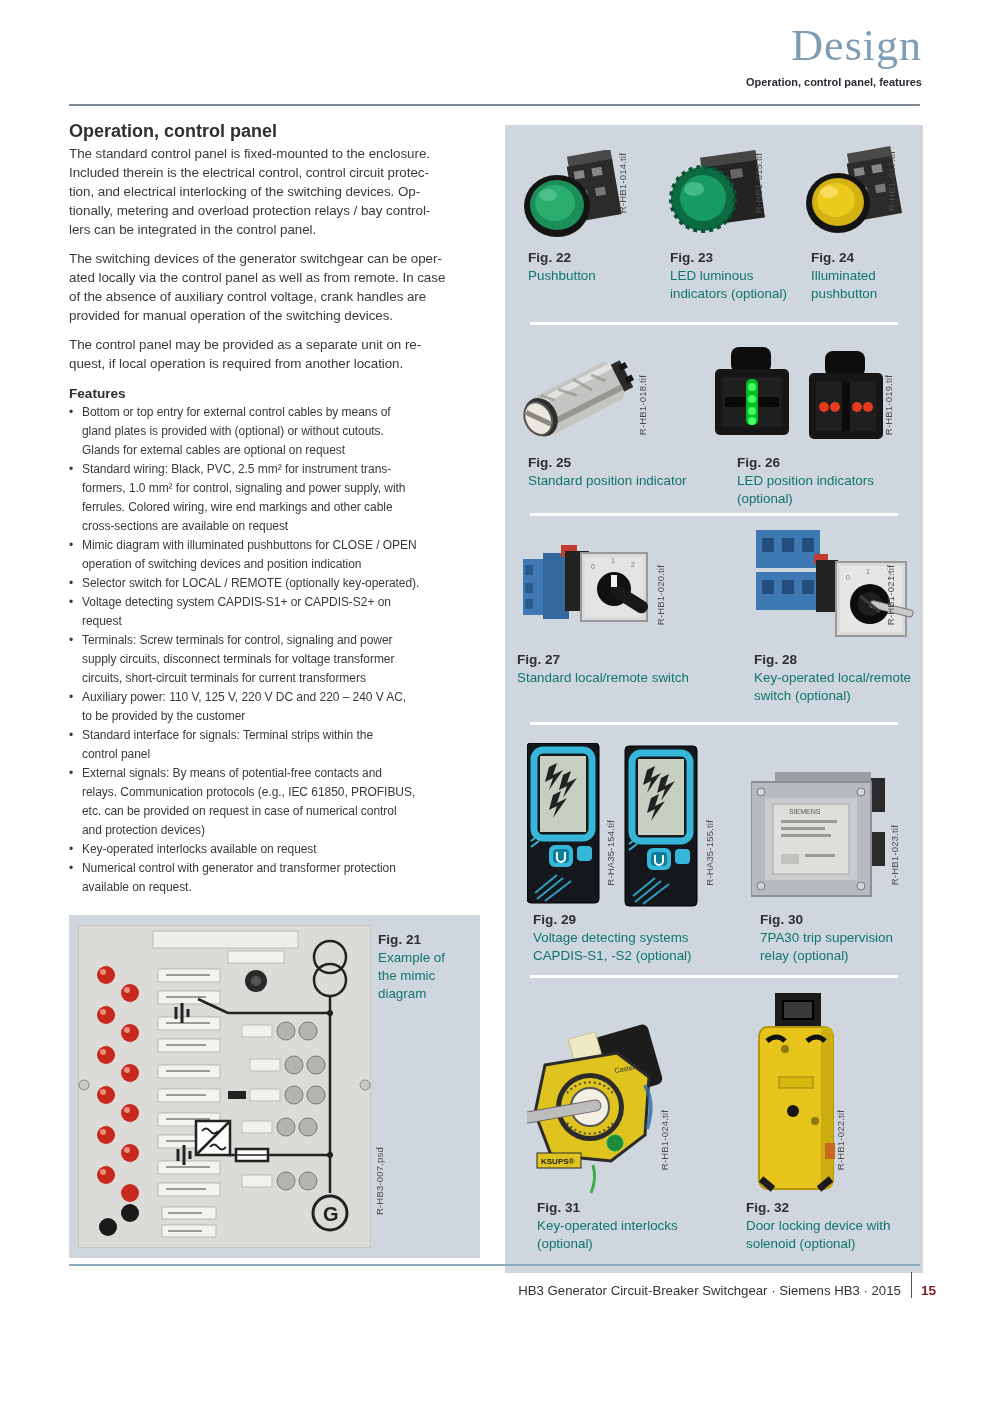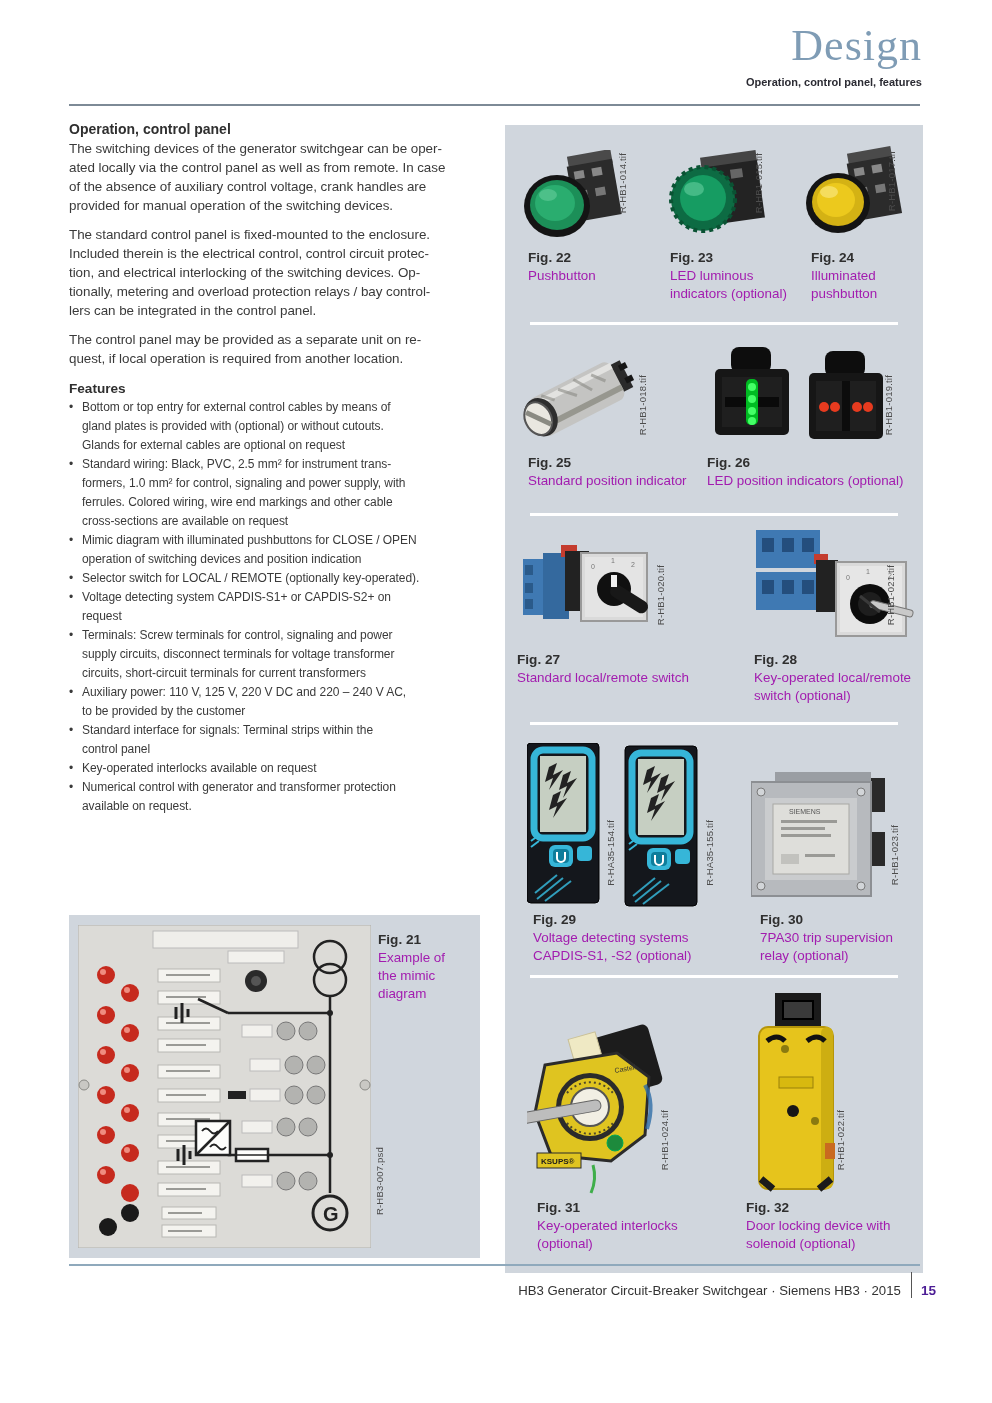--- a/index.html
+++ b/index.html
@@ -15,21 +15,21 @@
     font-family:"Liberation Serif", serif; font-size:44px; font-weight:normal;
     color:#7f9cb5; letter-spacing:1px;
   }
   .doc-subtitle {
     position:absolute; top:76px; right:70px;
     font-size:11px; font-weight:bold; color:#2b2b33;
   }
   .top-rule { position:absolute; top:104px; left:69px; width:851px; height:2px; background:#7d8a96; }
 
   .left-col { position:absolute; left:69px; top:121px; width:420px; }
-  .sec-head { font-size:14px; font-weight:bold; color:#2f2f2f; margin-bottom:2px; }
+  .sec-head { font-size:18px; font-weight:bold; color:#2f2f2f; margin-bottom:2px; }
   .left-col p { font-size:13.4px; line-height:19px; white-space:pre-line; margin-bottom:10px; letter-spacing:-0.05px; }
   .feat-head { font-size:13.6px; font-weight:bold; color:#2f2f2f; margin-top:13px; margin-bottom:2px; }
   ul.features { list-style:none; }
   ul.features li {
     position:relative; padding-left:13px; font-size:12px; line-height:19px;
     white-space:pre-line; letter-spacing:-0.05px;
   }
   ul.features li::before { content:"•"; position:absolute; left:0; top:0; color:#3a3a3a; }
 
   .panel { position:absolute; background:#d0d6dd; }
@@ -37,48 +37,48 @@
   .mimic-panel { left:69px; top:915px; width:411px; height:343px; }
   .row-sep { position:absolute; left:25px; right:25px; height:3px; background:#ffffff; }
 
   .fig-img { position:absolute; }
   .vlabel {
     position:absolute; writing-mode:vertical-rl; transform:rotate(180deg);
     font-size:9.5px; color:#4c4c4c; letter-spacing:0.2px; white-space:nowrap;
   }
   .figcap { position:absolute; }
   .figcap .fig-label { font-size:13.6px; font-weight:bold; color:#2f2f2f; line-height:19px; }
-  .figcap .fig-desc { font-size:13.4px; color:#a21caf; line-height:18px; white-space:pre-line; }
+  .figcap .fig-desc { font-size:13.4px; color:#0f766e; line-height:18px; white-space:pre-line; }
 
   .footer-rule { position:absolute; top:1264px; left:69px; width:851px; height:2px; background:#8fa9bc; }
   .footer { position:absolute; top:1272px; left:69px; width:867px; display:flex; justify-content:flex-end; align-items:flex-end; }
   .footer .ftext { font-size:13.2px; color:#333; }
   .footer .fdiv { width:1px; height:26px; background:#555; margin:0 9px 0 10px; }
-  .footer .fpage { font-size:13.6px; font-weight:bold; color:#4c1d95; }
+  .footer .fpage { font-size:13.6px; font-weight:bold; color:#7f1d1d; }
 </style>
 </head>
 <body>
 
 <div class="page">
 
   <div class="doc-title">Design</div>
   <div class="doc-subtitle">Operation, control panel, features</div>
   <div class="top-rule"></div>
 
   <div class="left-col">
     <div class="sec-head">Operation, control panel</div>
-    <p>The switching devices of the generator switchgear can be oper-
-ated locally via the control panel as well as from remote. In case
-of the absence of auxiliary control voltage, crank handles are
-provided for manual operation of the switching devices.</p>
     <p>The standard control panel is fixed-mounted to the enclosure.
 Included therein is the electrical control, control circuit protec-
 tion, and electrical interlocking of the switching devices. Op-
 tionally, metering and overload protection relays / bay control-
 lers can be integrated in the control panel.</p>
+    <p>The switching devices of the generator switchgear can be oper-
+ated locally via the control panel as well as from remote. In case
+of the absence of auxiliary control voltage, crank handles are
+provided for manual operation of the switching devices.</p>
     <p>The control panel may be provided as a separate unit on re-
 quest, if local operation is required from another location.</p>
     <div class="feat-head">Features</div>
     <ul class="features">
       <li>Bottom or top entry for external control cables by means of
 gland plates is provided with (optional) or without cutouts.
 Glands for external cables are optional on request</li>
       <li>Standard wiring: Black, PVC, 2.5 mm² for instrument trans-
 formers, 1.0 mm² for control, signaling and power supply, with
 ferrules. Colored wiring, wire end markings and other cable
@@ -88,20 +88,24 @@
       <li>Selector switch for LOCAL / REMOTE (optionally key-operated).</li>
       <li>Voltage detecting system CAPDIS-S1+ or CAPDIS-S2+ on
 request</li>
       <li>Terminals: Screw terminals for control, signaling and power
 supply circuits, disconnect terminals for voltage transformer
 circuits, short-circuit terminals for current transformers</li>
       <li>Auxiliary power: 110 V, 125 V, 220 V DC and 220 – 240 V AC,
 to be provided by the customer</li>
       <li>Standard interface for signals: Terminal strips within the
 control panel</li>
+      <li>External signals: By means of potential-free contacts and
+relays. Communication protocols (e.g., IEC 61850, PROFIBUS,
+etc. can be provided on request in case of numerical control
+and protection devices)</li>
       <li>Key-operated interlocks available on request</li>
       <li>Numerical control with generator and transformer protection
 available on request.</li>
     </ul>
   </div>
 
   <div class="panel fig-panel">
     <div class="row-sep" style="top:197px"></div>
     <div class="row-sep" style="top:388px"></div>
     <div class="row-sep" style="top:597px"></div>
@@ -206,21 +210,21 @@
         <circle cx="48" cy="56" r="5" fill="#e63b1f"></circle>
           <circle cx="59" cy="56" r="5" fill="#e63b1f"></circle>
       </g>
     </svg>
     <div class="vlabel" style="left:378px;top:250px">R-HB1-019.tif</div>
 
     <div class="figcap" style="left:23px;top:328px">
       <div class="fig-label">Fig. 25</div>
       <div class="fig-desc">Standard position indicator</div>
     </div>
-    <div class="figcap" style="left:202px;top:328px">
+    <div class="figcap" style="left:232px;top:328px">
       <div class="fig-label">Fig. 26</div>
       <div class="fig-desc">LED position indicators (optional)</div>
     </div>
 
     <svg class="fig-img" style="left:18px;top:412px" width="135" height="112" viewBox="0 0 135 112">
       <rect x="0" y="22" width="22" height="56" fill="#3f79b3"></rect>
       <rect x="2" y="28" width="8" height="10" fill="#2a5a8a"></rect>
         <rect x="2" y="46" width="8" height="10" fill="#2a5a8a"></rect>
         <rect x="2" y="62" width="8" height="10" fill="#2a5a8a"></rect>
       <rect x="20" y="16" width="26" height="66" fill="#34699e"></rect>

